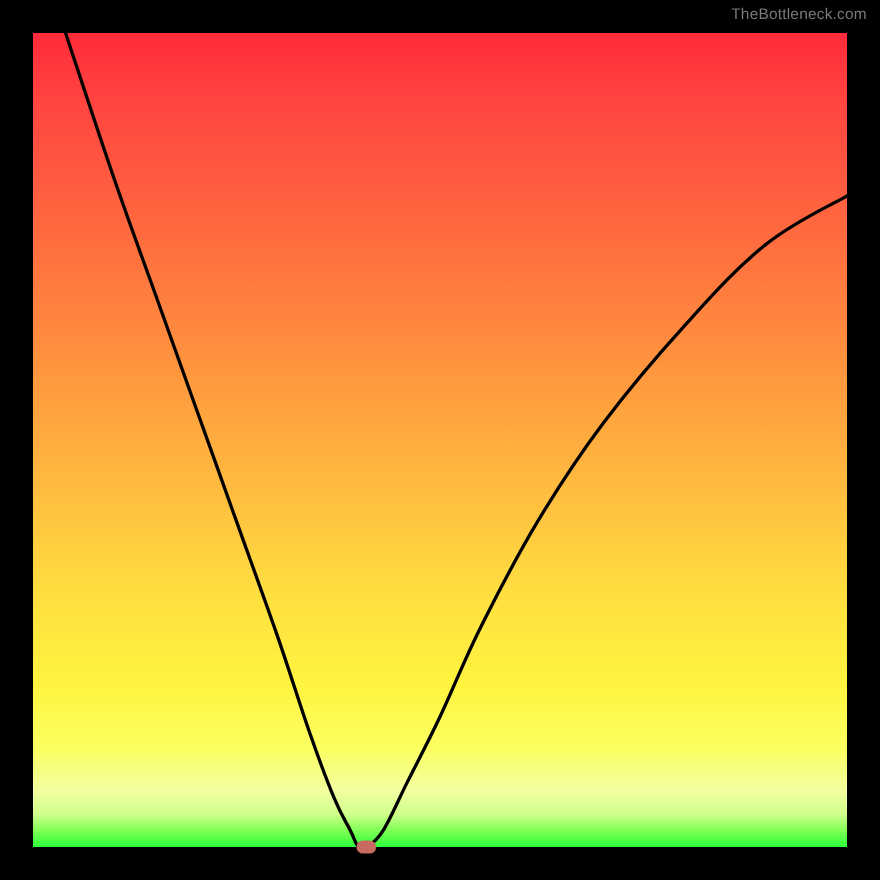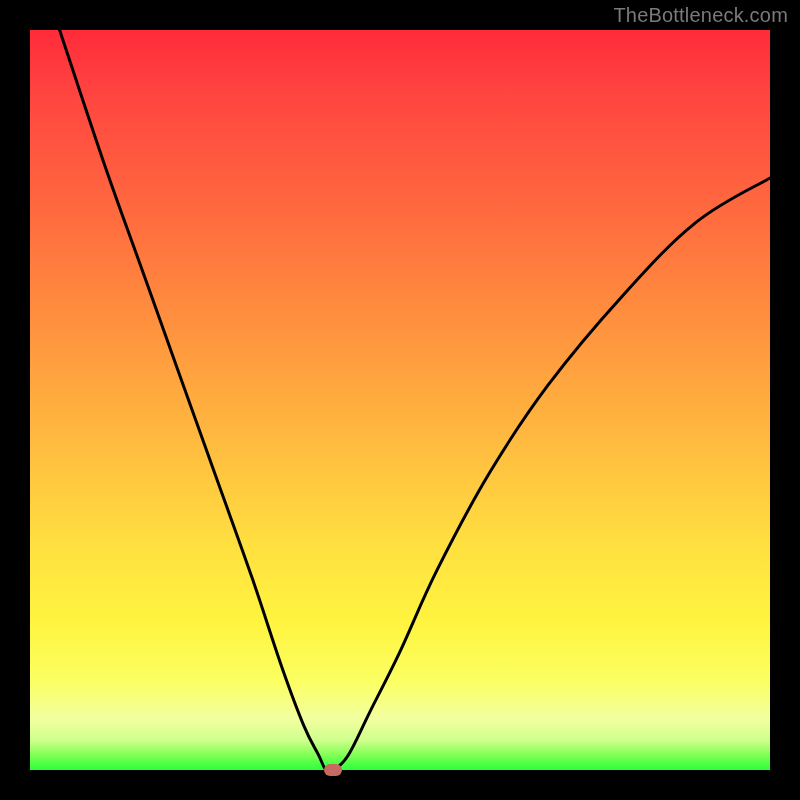--- a/index.html
+++ b/index.html
@@ -15,21 +15,21 @@
     position: relative;
     width: 800px;
     height: 800px;
     background: #000000;
   }
   .watermark {
     position: absolute;
     top: 4px;
     right: 12px;
     color: #7a7a7a;
-    font-size: 20px;
+    font-size: 14px;
     font-weight: 500;
     letter-spacing: 0.2px;
     user-select: none;
   }
   .plot-area {
     position: absolute;
     left: 30px;
     top: 30px;
     width: 740px;
     height: 740px;

